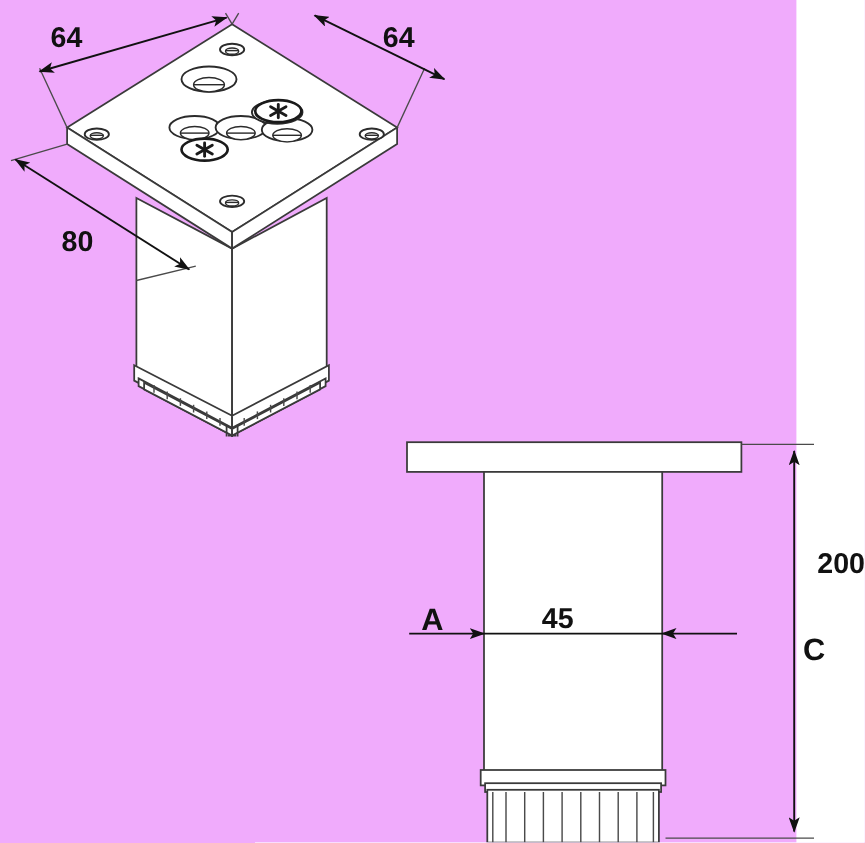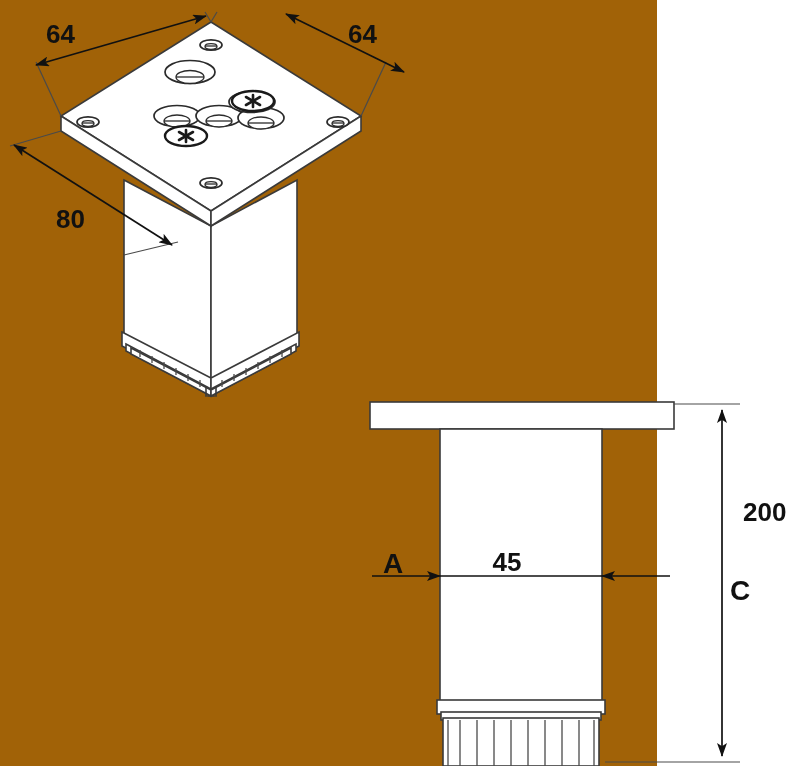--- a/index.html
+++ b/index.html
@@ -9,23 +9,23 @@
     background: #ffffff;
   }
   body {
     width: 786px;
     height: 766px;
     overflow: hidden;
     font-family: "Liberation Sans", sans-serif;
   }
   #drawing-root {
     position: relative;
-    width: 657px;
+    width: 724px;
     height: 766px;
-    background: #a16207;
+    background: #f0abfc;
   }
   svg.sheet {
     display: block;
     width: 786px;
     height: 766px;
   }
   .dim-text {
     font-family: "Liberation Sans", sans-serif;
     font-weight: bold;
     fill: #111111;

